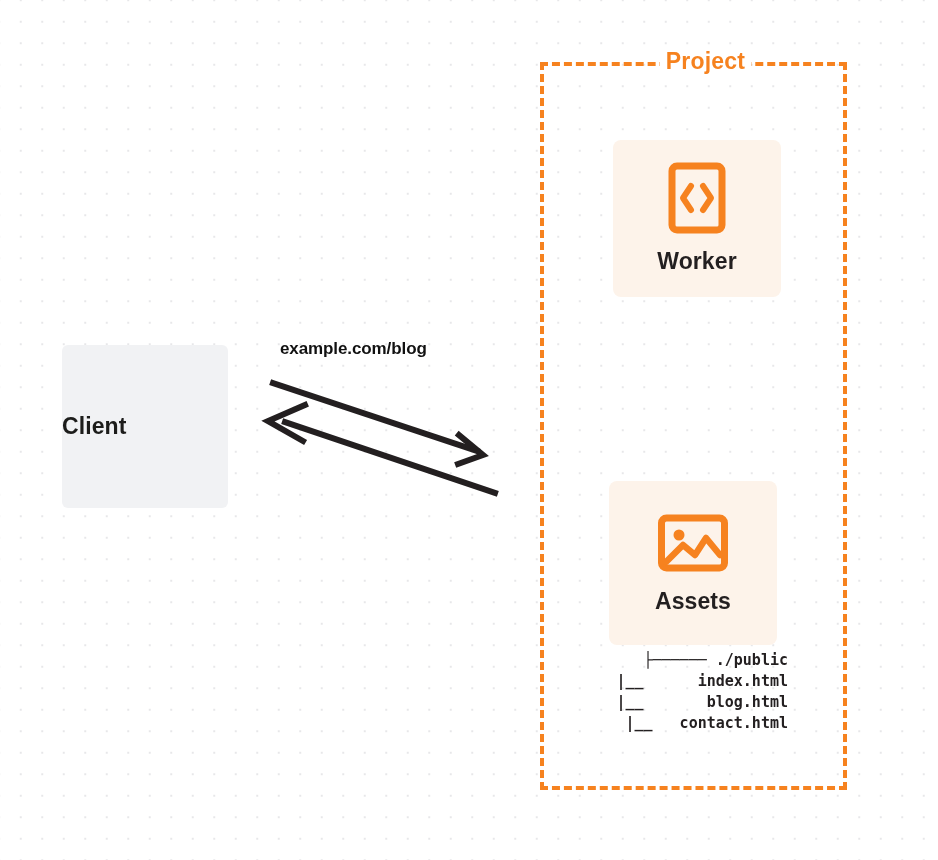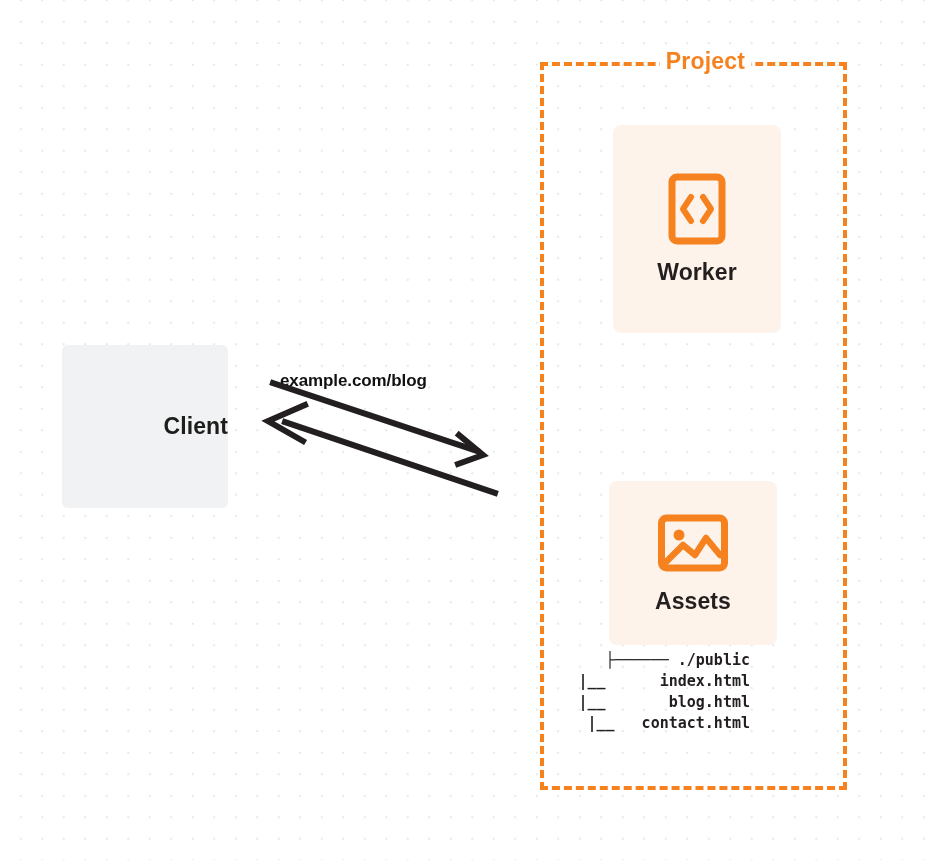--- a/index.html
+++ b/index.html
@@ -28,40 +28,39 @@
   .client-box {
     position: absolute;
     left: 62px;
     top: 345px;
     width: 166px;
     height: 163px;
     background: #f1f2f4;
     border-radius: 6px;
     display: flex;
     align-items: center;
-    justify-content: flex-end;
+    justify-content: flex-start;
   }
   .client-label {
     font-size: 23px;
     font-weight: bold;
     color: #1d1d1b;
     letter-spacing: 0.1px;
   }
 
   
   .conn-label {
     position: absolute;
     left: 280px;
     top: 339px;
     font-size: 17px;
     font-weight: bold;
     color: #111111;
     letter-spacing: -0.1px;
     white-space: nowrap;
-    margin-top: 32px;
   }
 
   
   .arrows {
     position: absolute;
     left: 255px;
     top: 365px;
     width: 260px;
     height: 145px;
   }
@@ -100,43 +99,43 @@
     width: 168px;
     background: #fdf3ea;
     border-radius: 8px;
     display: flex;
     flex-direction: column;
     align-items: center;
     justify-content: center;
   }
   .card-worker {
     left: 613px;
-    top: 125px;
-    height: 208px;
+    top: 140px;
+    height: 157px;
   }
   .card-assets {
     left: 609px;
     top: 481px;
     height: 164px;
   }
   .card-icon {
     margin-bottom: 14px;
     line-height: 0;
   }
   .card-label {
     font-size: 23px;
     font-weight: bold;
     color: #231f20;
     letter-spacing: 0.1px;
   }
 
   
   .file-tree {
     position: absolute;
-    left: 528px;
+    left: 566px;
     top: 650px;
     width: 222px;
     font-family: "DejaVu Sans Mono", monospace;
     font-size: 15px;
     font-weight: bold;
     line-height: 21px;
     color: #231f20;
     text-align: right;
     white-space: pre;
   }

